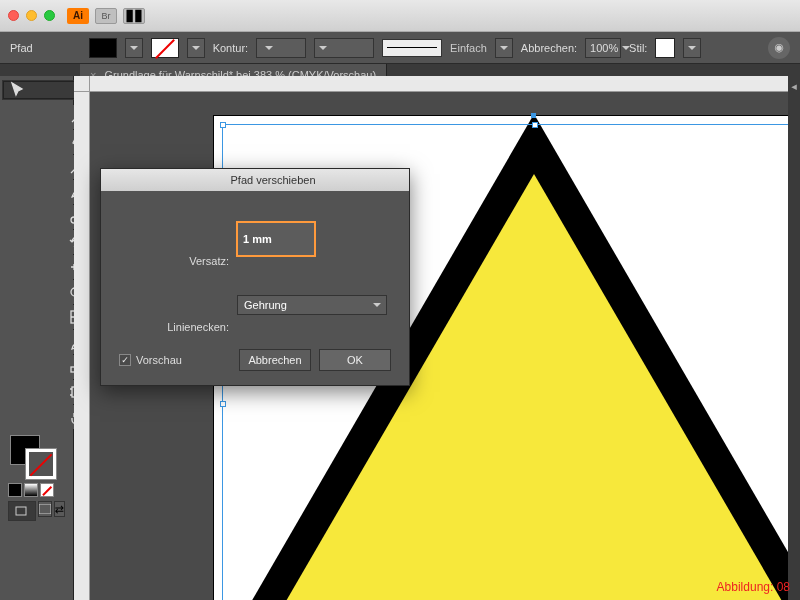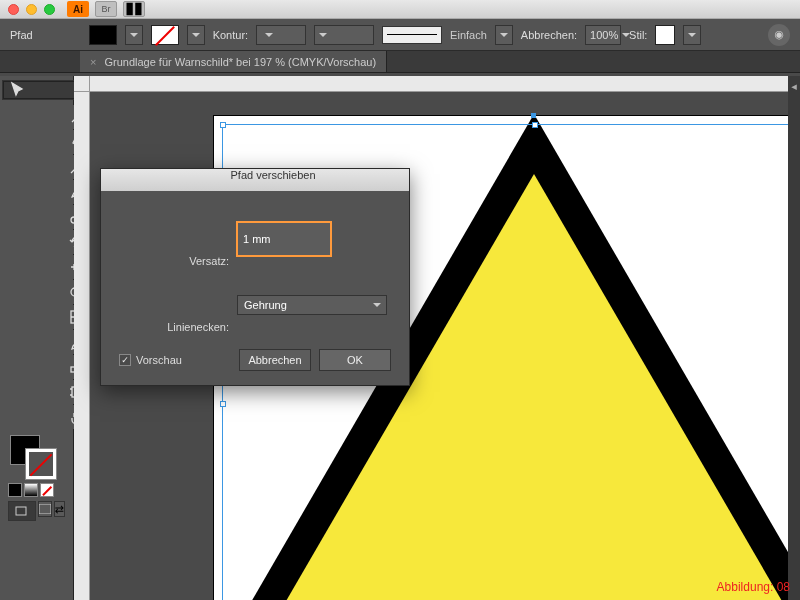--- a/index.html
+++ b/index.html
@@ -1,19 +1,19 @@
 <!DOCTYPE html>
 <html><head>
 <meta charset="utf-8">
 <style>
 * { box-sizing: border-box; margin: 0; padding: 0; font-family: "Helvetica Neue", Arial, sans-serif; font-size: 11px; }
 body { width: 800px; height: 600px; overflow: hidden; background: #4a4a4a; position: relative; }
 
 
-.titlebar { height: 19px; background: linear-gradient(#e8e8e8,#d0d0d0); display: flex; align-items: center; padding: 8px 8px; gap: 6px; border-bottom: 1px solid #aaa; }
+.titlebar { height: 32px; background: linear-gradient(#e8e8e8,#d0d0d0); display: flex; align-items: center; padding: 8px 8px; gap: 6px; border-bottom: 1px solid #aaa; }
 .traffic { display: flex; gap: 7px; }
 .dot { width: 11px; height: 11px; border-radius: 50%; }
 .red { background: #ff5f57; border: 1px solid #e14640; }
 .yel { background: #ffbd2e; border: 1px solid #e1a126; }
 .grn { background: #28c940; border: 1px solid #1dad2a; }
 .ai-badge { width: 22px; height: 16px; background: #ff7b00; color: #3a1600; font-weight: bold; display: flex; align-items: center; justify-content: center; border-radius: 2px; margin-left: 6px; font-size: 10px; }
 .title-btn { width: 22px; height: 16px; background: #bfbfbf; border: 1px solid #999; border-radius: 2px; display:flex; align-items:center; justify-content:center; color:#555; }
 
 
 .controlbar { height: 32px; background: #535353; display: flex; align-items: center; padding: 0 10px; gap: 8px; color: #ccc; border-bottom: 1px solid #2a2a2a; }
@@ -57,25 +57,25 @@
 .paper{position:absolute; left:140px; top:40px; width:720px; height:720px; background:#fff; box-shadow:0 0 0 1px #000;}
 .selbox{position:absolute; border:1px solid #3b97e3;}
 .handle{position:absolute;width:6px;height:6px;background:#fff;border:1px solid #3b97e3;}
 .anchor{position:absolute;width:5px;height:5px;background:#3b97e3;border:1px solid #3b97e3;}
 .triOuter{position:absolute;}
 .triInner{position:absolute;}
 .rightstrip{position:absolute; right:0; top:0; bottom:0; width:12px; background:#3a3a3a; display:flex; flex-direction:column; align-items:center; padding-top:4px; color:#aaa;}
 
 
 .dialog{position:absolute; left:100px; top:168px; width:310px; background:#535353; border:1px solid #2a2a2a; box-shadow:0 6px 20px rgba(0,0,0,.5); color:#ddd;}
-.dlg-titlebar{height:22px;background:linear-gradient(#e6e6e6,#cfcfcf); color:#333; display:flex; align-items:flex-start; justify-content:center; font-size:12px;padding-left:36px;}
+.dlg-titlebar{height:22px;background:linear-gradient(#e6e6e6,#cfcfcf); color:#333; display:flex; align-items:center; justify-content:center; font-size:12px;padding-left:36px;}
 .dlg-body{padding:20px 18px 14px;}
 .row{display:flex; align-items:center; gap:8px; margin-bottom:10px;}
 .row label{width:110px; text-align:right; color:#ddd;margin-top:44px;}
-.inp{height:20px;background:#5c5c5c;border:1px solid #333;color:#fff;padding:16px 5px; width:94px;}
+.inp{height:20px;background:#5c5c5c;border:1px solid #333;color:#fff;padding:16px 5px; width:78px;font-weight:bold;}
 .inp.hl{border:1px solid #ff9a3c; box-shadow:0 0 0 1px #ff9a3c;}
 .sel{height:20px;background:#5c5c5c;border:1px solid #333;color:#fff;padding:0 5px 0 6px; width:150px; display:flex; align-items:center; justify-content:space-between;}
 .sel .tri{width:0;height:0;border-left:4px solid transparent;border-right:4px solid transparent;border-top:4px solid #ccc;margin-left:6px;}
 .btnrow{display:flex; align-items:center; gap:8px; margin-top:16px;}
 .chk{display:flex; align-items:center; gap:5px;}
 .chk .box{width:12px;height:12px;border:1px solid #888;background:#4a4a4a;display:flex;align-items:center;justify-content:center;color:#eee;font-size:9px;}
 .btn{height:22px;min-width:72px;background:#5c5c5c;border:1px solid #333;color:#eee;display:flex;align-items:center;justify-content:center;}
 .btn.primary{background:#666;}
 .caption{position:absolute; right:10px; bottom:6px; color:#e22; font-size:12px;}
 </style>
@@ -135,21 +135,21 @@
   <span class="swatch white" style="width:20px"></span>
   <span class="dd">
       <span class="tri"></span>
     </span>
   <span class="gear">◉</span>
 </div>
 
 <div class="tabbar">
   <div class="doctab">
     <span class="x">×</span>
-    <span>Grundlage für Warnschild* bei 197 % (CMYK/Vorschau)</span>
+    <span>Grundlage für Warnschild* bei 383 % (CMYK/Vorschau)</span>
   </div>
 </div>
 
 <div class="workspace">
   <div class="toolcol">
     <div class="toolgrid">
       <div class="tool sel">
           <svg viewBox="0 0 18 18">
             <path d="M3 2l4 12 2-4 4-2z" fill="#ddd"></path>
           </svg>

